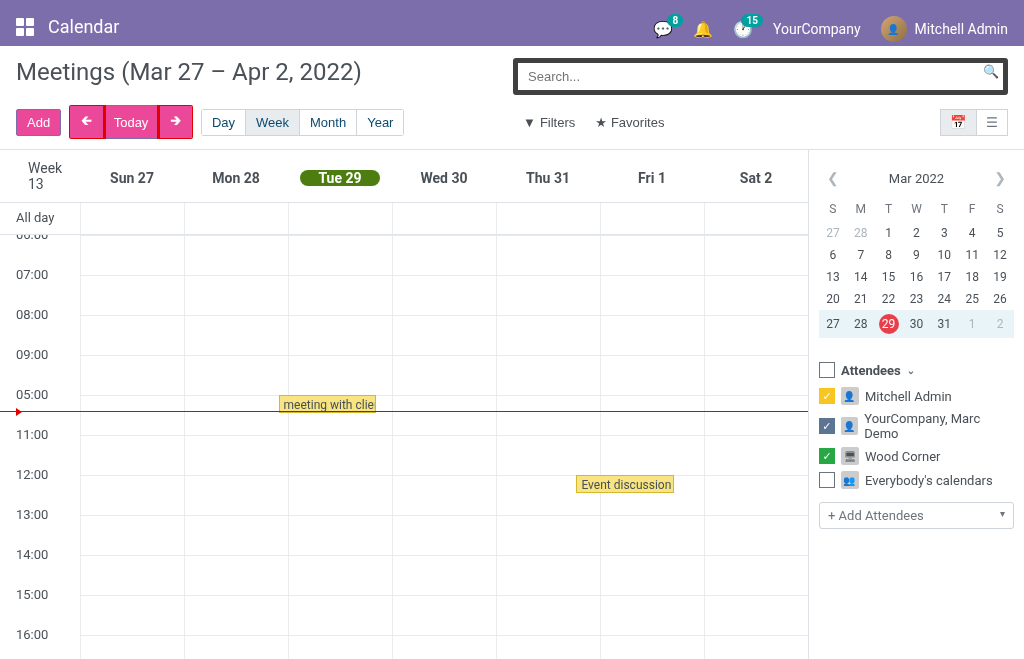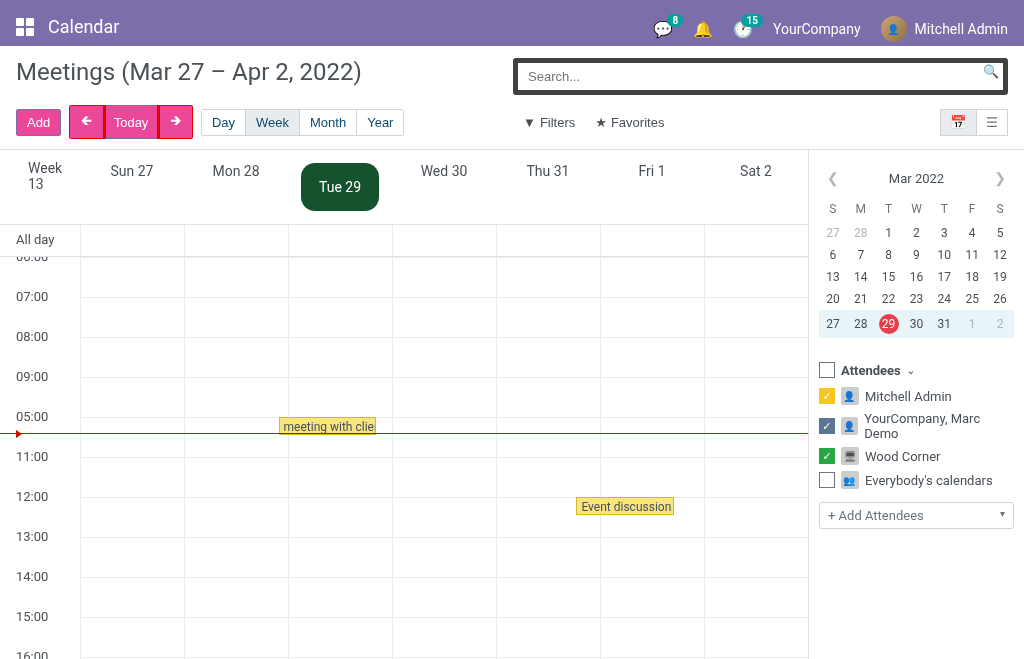--- a/index.html
+++ b/index.html
@@ -43,22 +43,22 @@
 .view-btn + .view-btn { border-left: none; }
 
 
 .main { display: flex; height: calc(659px - 46px - 90px); }
 .calendar-area { flex: 1; display: flex; flex-direction: column; overflow: hidden; border-right: 1px solid #dee2e6; }
 .sidebar { width: 215px; padding: 10px 10px; }
 
 
 .week-header { display: flex; border-bottom: 1px solid #dee2e6; padding: 10px 0; }
 .week-label-col { width: 80px; padding-left: 28px; font-size: 14px; font-weight: 400; }
-.day-col-header { flex: 1; text-align: center; font-size: 14px; font-weight: 400; cursor: pointer; padding: 3px 0; }
-.day-col-header.today span { background: #14532d; color: #fff; border-radius: 14px; padding: 16px 18px; display: inline-block; }
+.day-col-header { flex: 1; text-align: center; font-size: 14px; font-weight: 700; cursor: pointer; padding: 3px 0; margin-top: 7px; }
+.day-col-header.today span { background: #4d7c0f; color: #fff; border-radius: 14px; padding: 0 18px; display: inline-block; }
 
 
 .allday-row { display: flex; border-bottom: 1px solid #dee2e6; height: 32px; }
 .allday-label { width: 80px; padding: 7px 0 0 16px; font-size: 13px; color: #495057; }
 .allday-cells { flex: 1; display: flex; }
 .allday-cells div { flex: 1; border-left: 1px solid #e9ecef; }
 
 
 .time-grid { flex: 1; overflow-y: scroll; position: relative; }
 .time-grid-inner { position: relative; }

